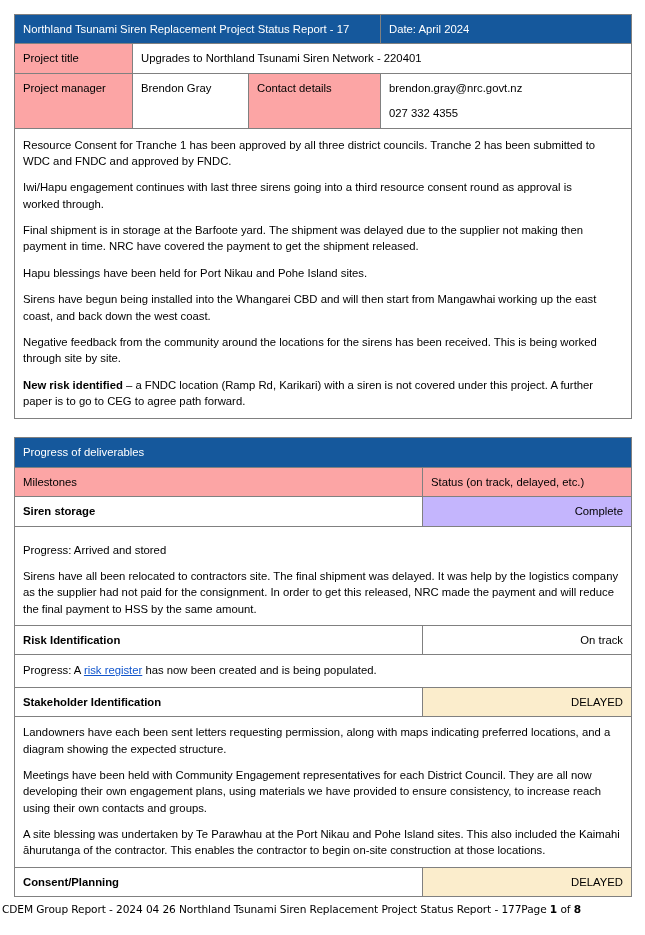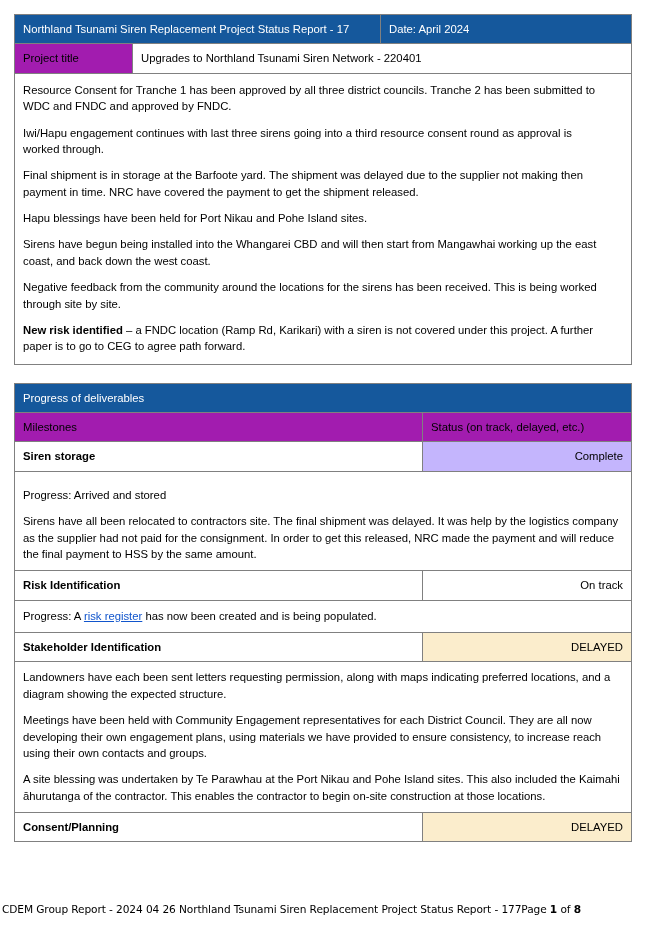--- a/index.html
+++ b/index.html
@@ -36,21 +36,21 @@
     vertical-align: top;
   }
   td.band {
     background: #15589C;
     color: #ffffff;
     border: 1px solid #15589C;
     padding: 6px 8px 7px 8px;
     font-size: 11.3px;
   }
   td.grey {
-    background: #a21caf;
+    background: #fca5a5;
   }
   td.white {
     background: #ffffff;
   }
   td.green {
     background: #c4b5fd;
     text-align: right;
   }
   td.cream {
     background: #FBEDCC;
@@ -104,20 +104,29 @@
       <col style="width:251px">
     </colgroup>
     <tbody>
       <tr>
         <td class="band" colspan="3">Northland Tsunami Siren Replacement Project Status Report - 17</td>
         <td class="band">Date: April 2024</td>
       </tr>
       <tr>
         <td class="grey">Project title</td>
         <td class="white" colspan="3">Upgrades to Northland Tsunami Siren Network - 220401</td>
+      </tr>
+      <tr>
+        <td class="grey">Project manager</td>
+        <td class="white">Brendon Gray</td>
+        <td class="grey">Contact details</td>
+        <td class="white">
+          <div class="p tight">brendon.gray@nrc.govt.nz</div>
+          <div class="p">027 332 4355</div>
+        </td>
       </tr>
       <tr>
         <td class="white" colspan="4" style="padding:8px 24px 9px 8px;">
           <p class="p">Resource Consent for Tranche 1 has been approved by all three district councils. Tranche 2 has been submitted to WDC and FNDC and approved by FNDC.</p>
           <p class="p">Iwi/Hapu engagement continues with last three sirens going into a third resource consent round as approval is worked through.</p>
           <p class="p">Final shipment is in storage at the Barfoote yard. The shipment was delayed due to the supplier not making then payment in time. NRC have covered the payment to get the shipment released.</p>
           <p class="p">Hapu blessings have been held for Port Nikau and Pohe Island sites.</p>
           <p class="p">Sirens have begun being installed into the Whangarei CBD and will then start from Mangawhai working up the east coast, and back down the west coast.</p>
           <p class="p">Negative feedback from the community around the locations for the sirens has been received. This is being worked through site by site.</p>
           <p class="p"><span class="b">New risk identified</span><span> – a FNDC location (Ramp Rd, Karikari) with a siren is not covered under this project. A further paper is to go to CEG to agree path forward.</span></p>

